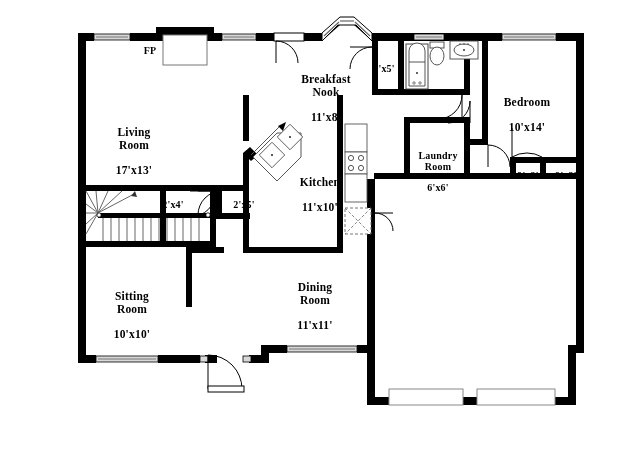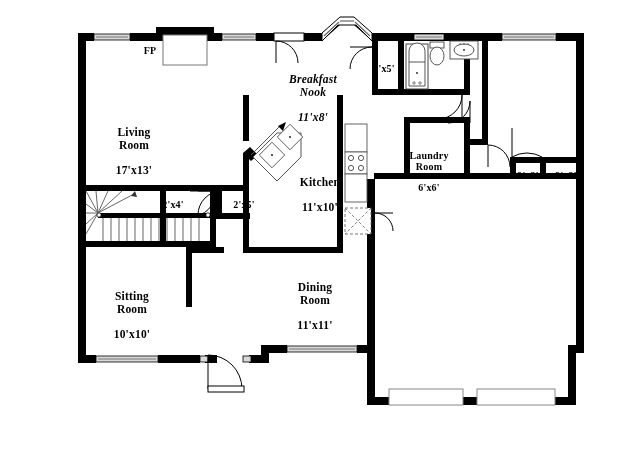--- a/index.html
+++ b/index.html
@@ -301,33 +301,37 @@
     </g>
 
   </svg>
 
   <div class="room-label rl-lg" style="left:94px;  top:114px;  width:80px;">
     <span>Living
 Room</span><br>
     <span>17'x13'</span>
   </div>
 
-  <div class="room-label rl-lg" style="left:268px;  top:61px;  width:90px;font-style:italic;">
+  <div class="room-label rl-lg" style="left:281px;  top:61px;  width:90px;">
     <span>Breakfast
 Nook</span><br>
     <span>11'x8'</span>
   </div>
 
+  <div class="room-label rl-lg" style="left:484px;  top:84px;  width:86px;">
+    <span>Bedroom</span><br>
+    <span>10'x14'</span>
+  </div>
 
   <div class="room-label rl-lg" style="left:281px;  top:164px;  width:78px;">
     <span>Kitchen</span><br>
     <span>11'x10'</span>
   </div>
 
-  <div class="room-label rl-md" style="left:395px;  top:140px;  width:68px;">
+  <div class="room-label rl-md" style="left:404px;  top:140px;  width:68px;">
     <span>Laundry
 Room</span><br>
     <span>6'x6'</span>
   </div>
 
   <div class="room-label rl-lg" style="left:276px;  top:269px;  width:78px;">
     <span>Dining
 Room</span><br>
     <span>11'x11'</span>
   </div>

